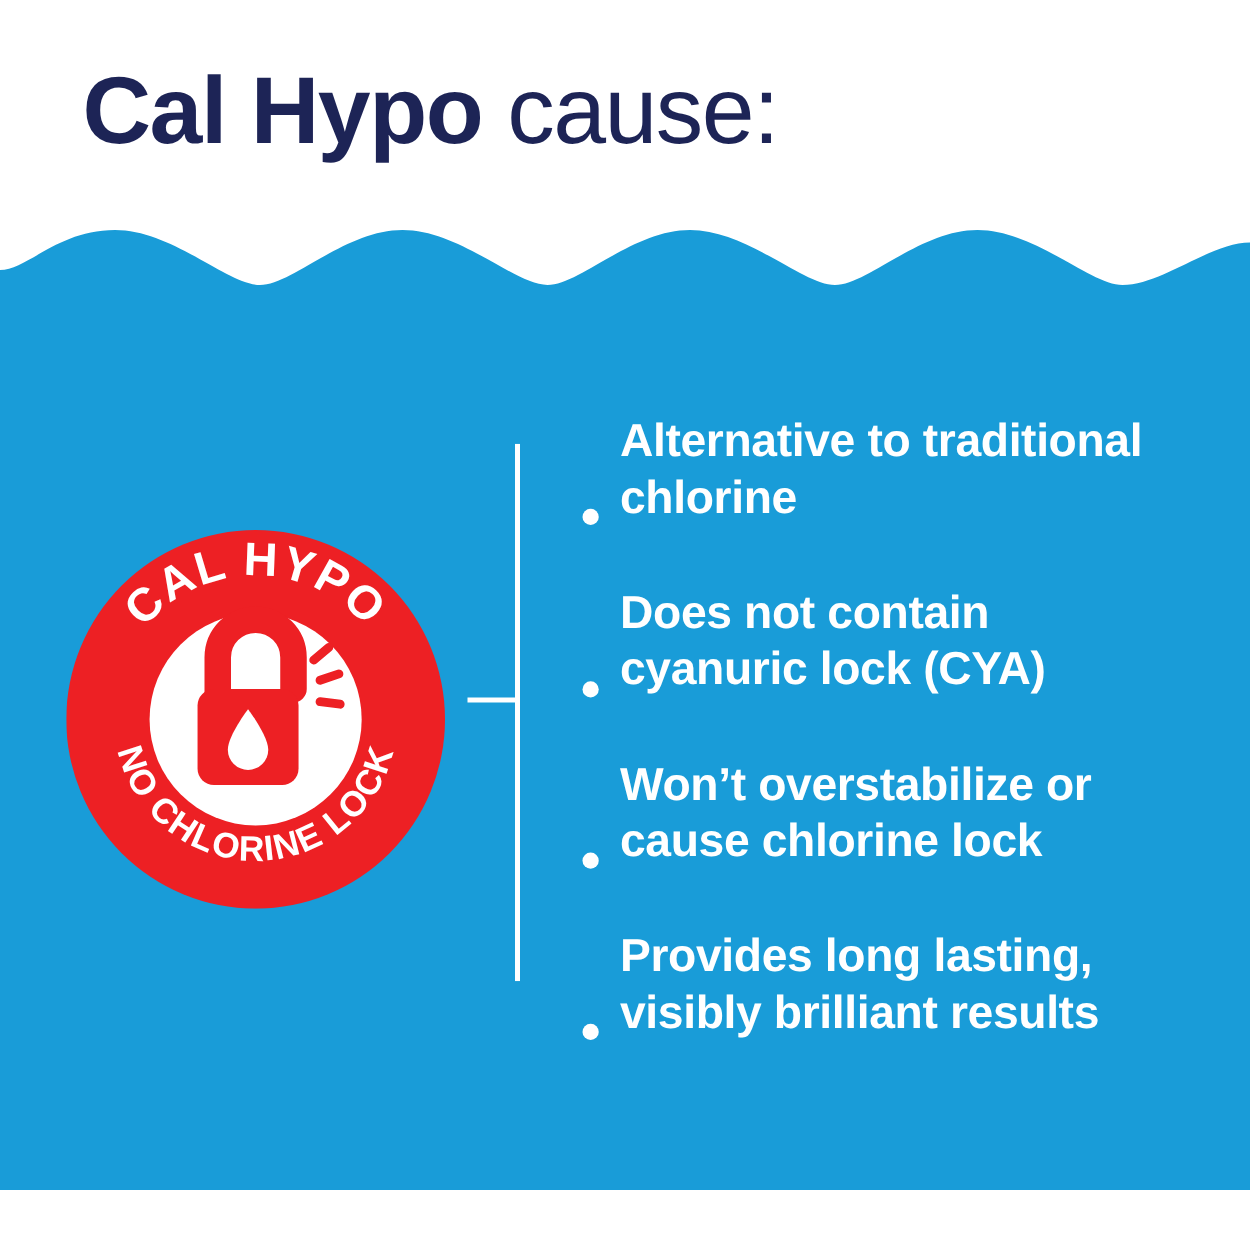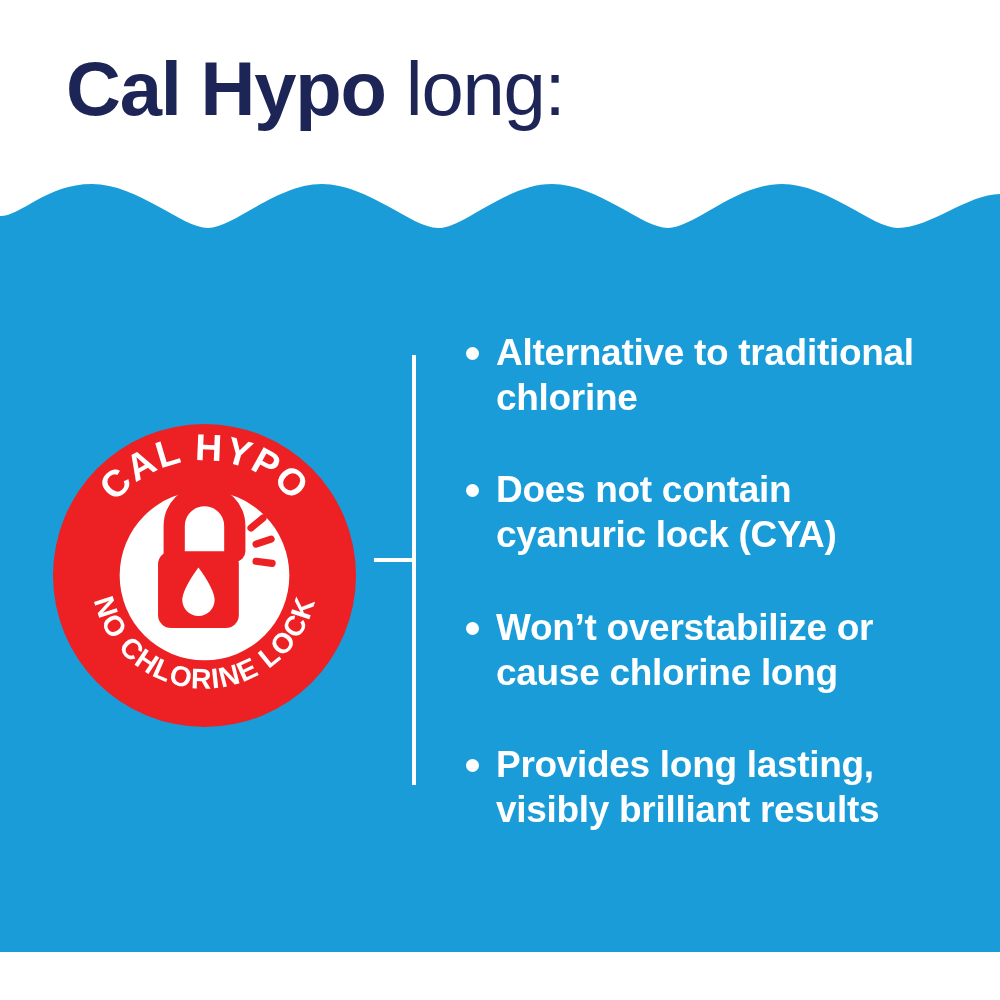--- a/index.html
+++ b/index.html
@@ -90,21 +90,21 @@
   
   .bullets {
     position: absolute;
     left: 466px;
     top: 160px;
     width: 470px;
   }
   .bullet-row {
     position: relative;
     display: flex;
-    align-items: flex-start;
+    align-items: flex-end;
     margin-bottom: 47px;
   }
   .bullet-row:last-child { margin-bottom: 0; }
   .bullet-dot {
     flex: 0 0 auto;
     width: 13px;
     height: 13px;
     border-radius: 50%;
     background: #ffffff;
     margin-top: 17px;
@@ -118,21 +118,21 @@
     letter-spacing: -0.3px;
     max-width: 430px;
   }
 </style>
 </head>
 <body>
 
 <div id="stage">
 
   <div class="title-wrap">
-    <span class="title-text"><span class="title-strong">Cal Hypo</span><span> long:</span></span>
+    <span class="title-text"><span class="title-strong">Cal Hypo</span><span> cause:</span></span>
   </div>
 
   <div class="panel">
     <svg class="panel-svg" viewBox="0 0 1000 782" preserveAspectRatio="none">
       <path d="M0,46
                C 22,46 46,14 92,14
                C 138,14 182,58 208,58
                C 234,58 276,14 322,14
                C 368,14 412,58 438,58
                C 464,58 506,14 552,14
@@ -199,21 +199,21 @@
       <li class="bullet-row">
         <span class="bullet-dot"></span>
         <span class="bullet-text">Alternative to traditional chlorine</span>
       </li>
       <li class="bullet-row">
         <span class="bullet-dot"></span>
         <span class="bullet-text">Does not contain cyanuric lock (CYA)</span>
       </li>
       <li class="bullet-row">
         <span class="bullet-dot"></span>
-        <span class="bullet-text">Won’t overstabilize or cause chlorine long</span>
+        <span class="bullet-text">Won’t overstabilize or cause chlorine lock</span>
       </li>
       <li class="bullet-row">
         <span class="bullet-dot"></span>
         <span class="bullet-text">Provides long lasting, visibly brilliant results</span>
       </li>
     </ul>
 
   </div>
 </div>
 

